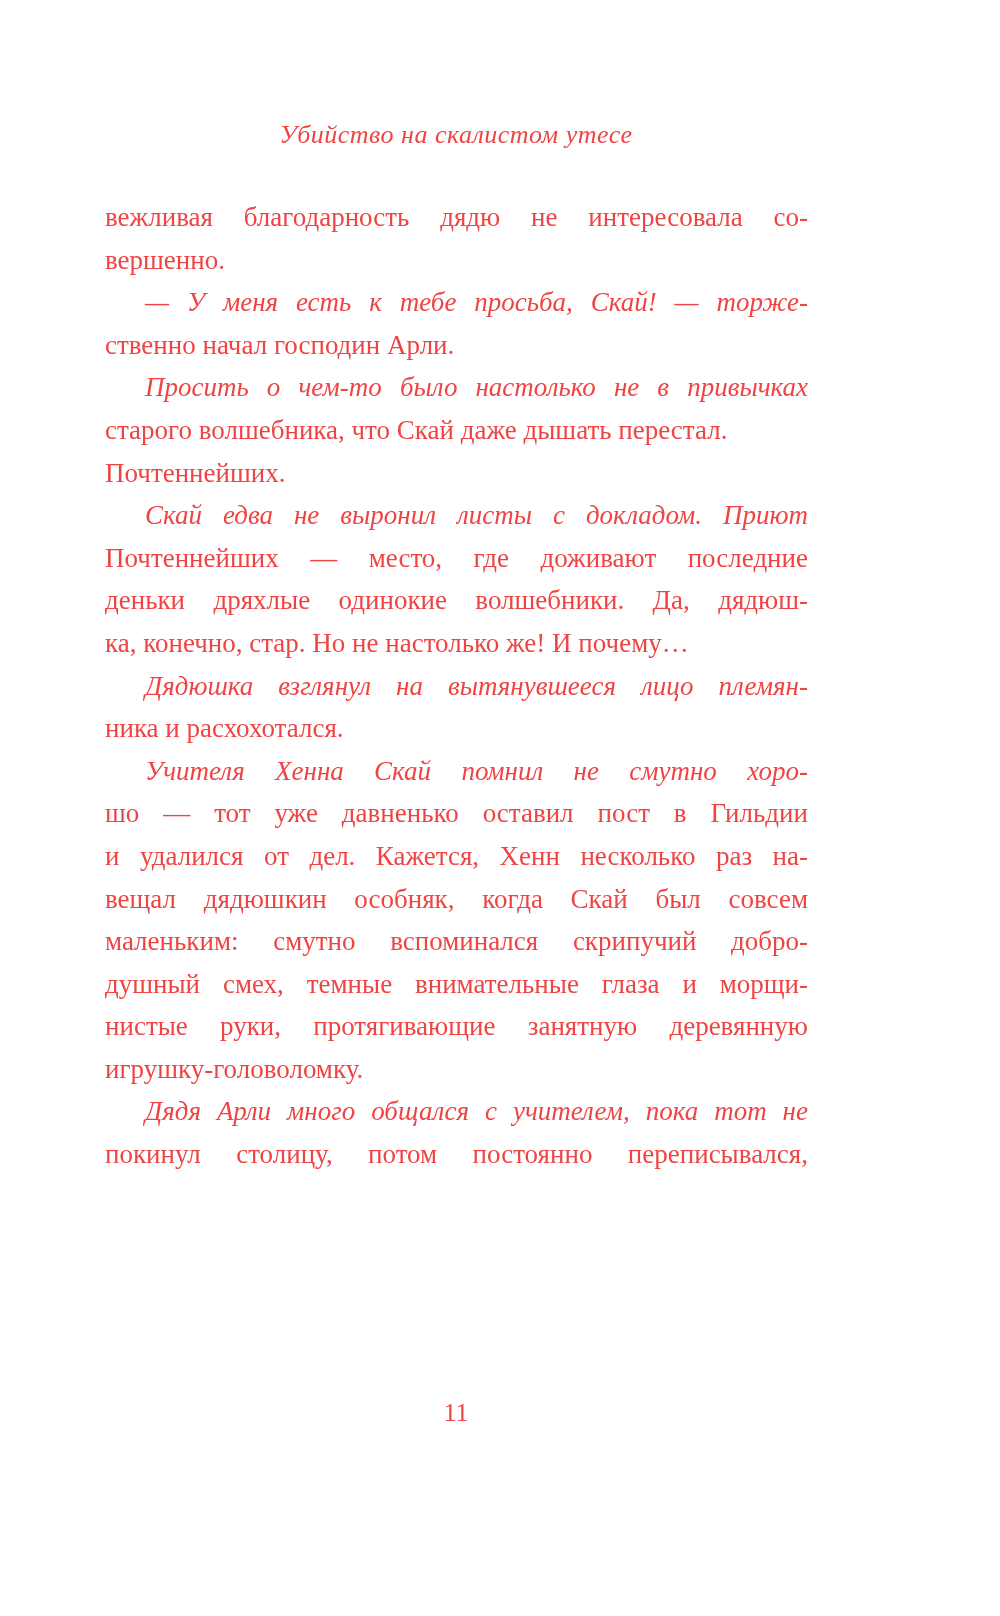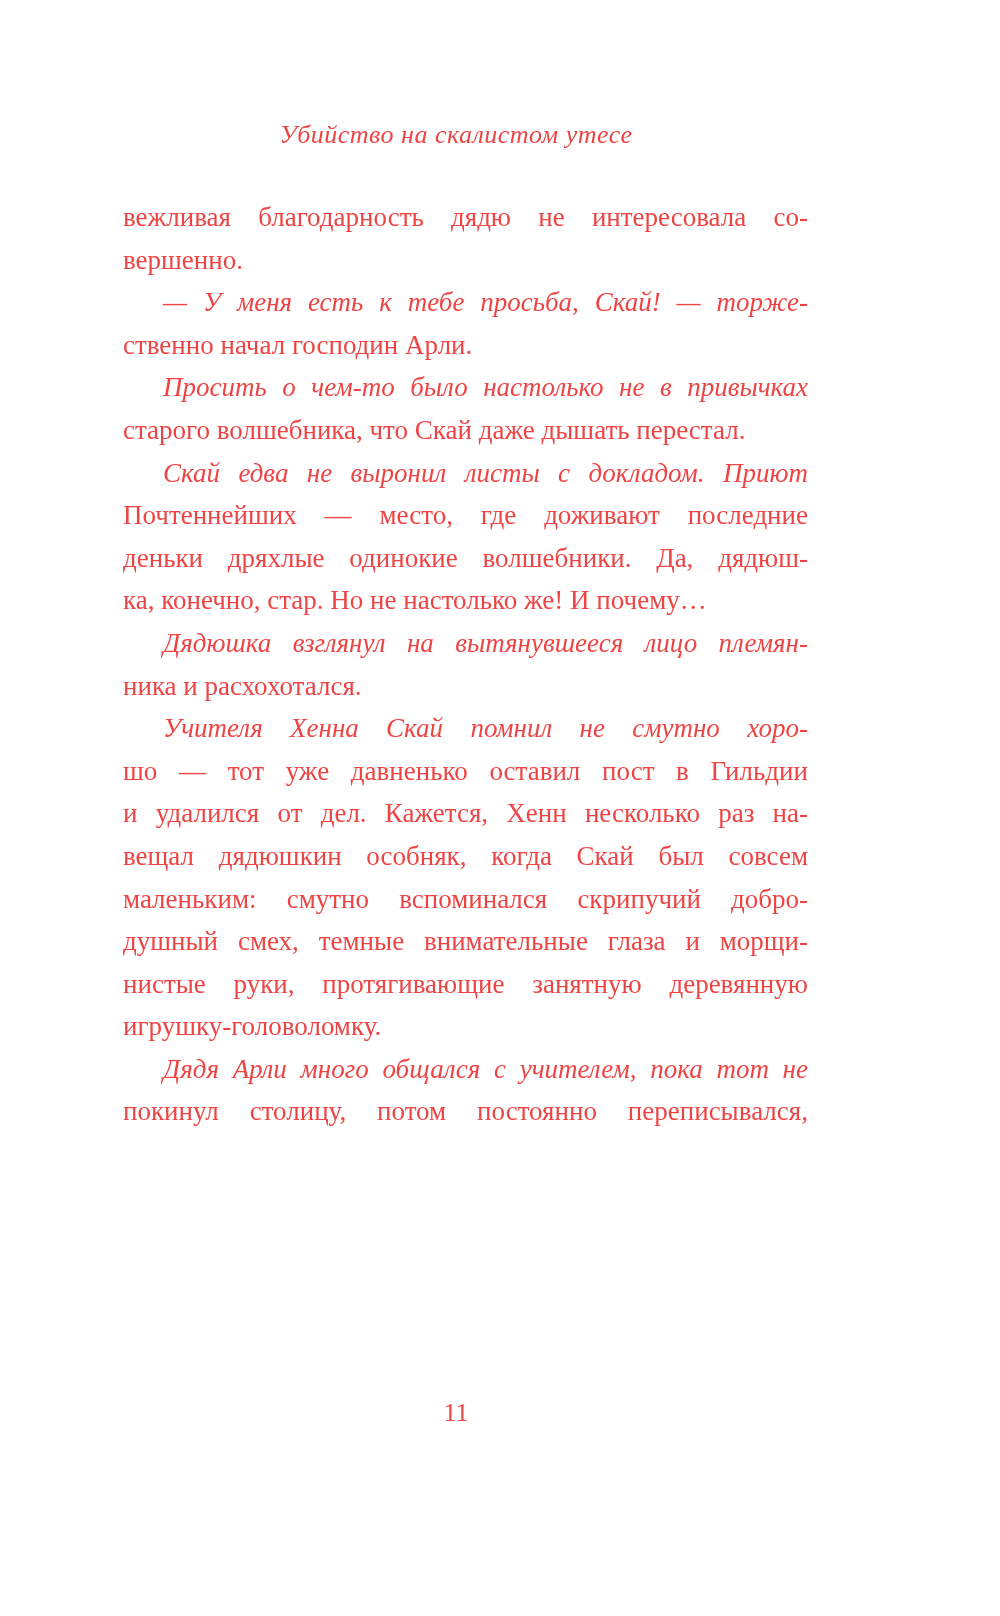--- a/index.html
+++ b/index.html
@@ -32,21 +32,20 @@
     left: 105px;
     width: 703px;
     font-size: 27px;
     line-height: 42.6px;
   }
   .paragraph {
     margin: 0;
   }
   .line {
     text-align: left;
-    margin-left: 18px;
   }
   .line.justify {
     text-align: justify;
     text-align-last: justify;
   }
   .line.indent {
     text-indent: 40px;
     font-style: italic;
   }
   .page-number {
@@ -71,20 +70,21 @@
       </div>
       <div class="paragraph">
         <div class="line justify indent">— У меня есть к тебе просьба, Скай! — торже-</div>
         <div class="line">ственно начал господин Арли.</div>
       </div>
       <div class="paragraph">
         <div class="line justify indent">Просить о чем-то было настолько не в привычках</div>
         <div class="line">старого волшебника, что Скай даже дышать перестал.</div>
       </div>
       <div class="paragraph">
+        <div class="line">Почтеннейших.</div>
       </div>
       <div class="paragraph">
         <div class="line justify indent">Скай едва не выронил листы с докладом. Приют</div>
         <div class="line justify">Почтеннейших — место, где доживают последние</div>
         <div class="line justify">деньки дряхлые одинокие волшебники. Да, дядюш-</div>
         <div class="line">ка, конечно, стар. Но не настолько же! И почему…</div>
       </div>
       <div class="paragraph">
         <div class="line justify indent">Дядюшка взглянул на вытянувшееся лицо племян-</div>
         <div class="line">ника и расхохотался.</div>

